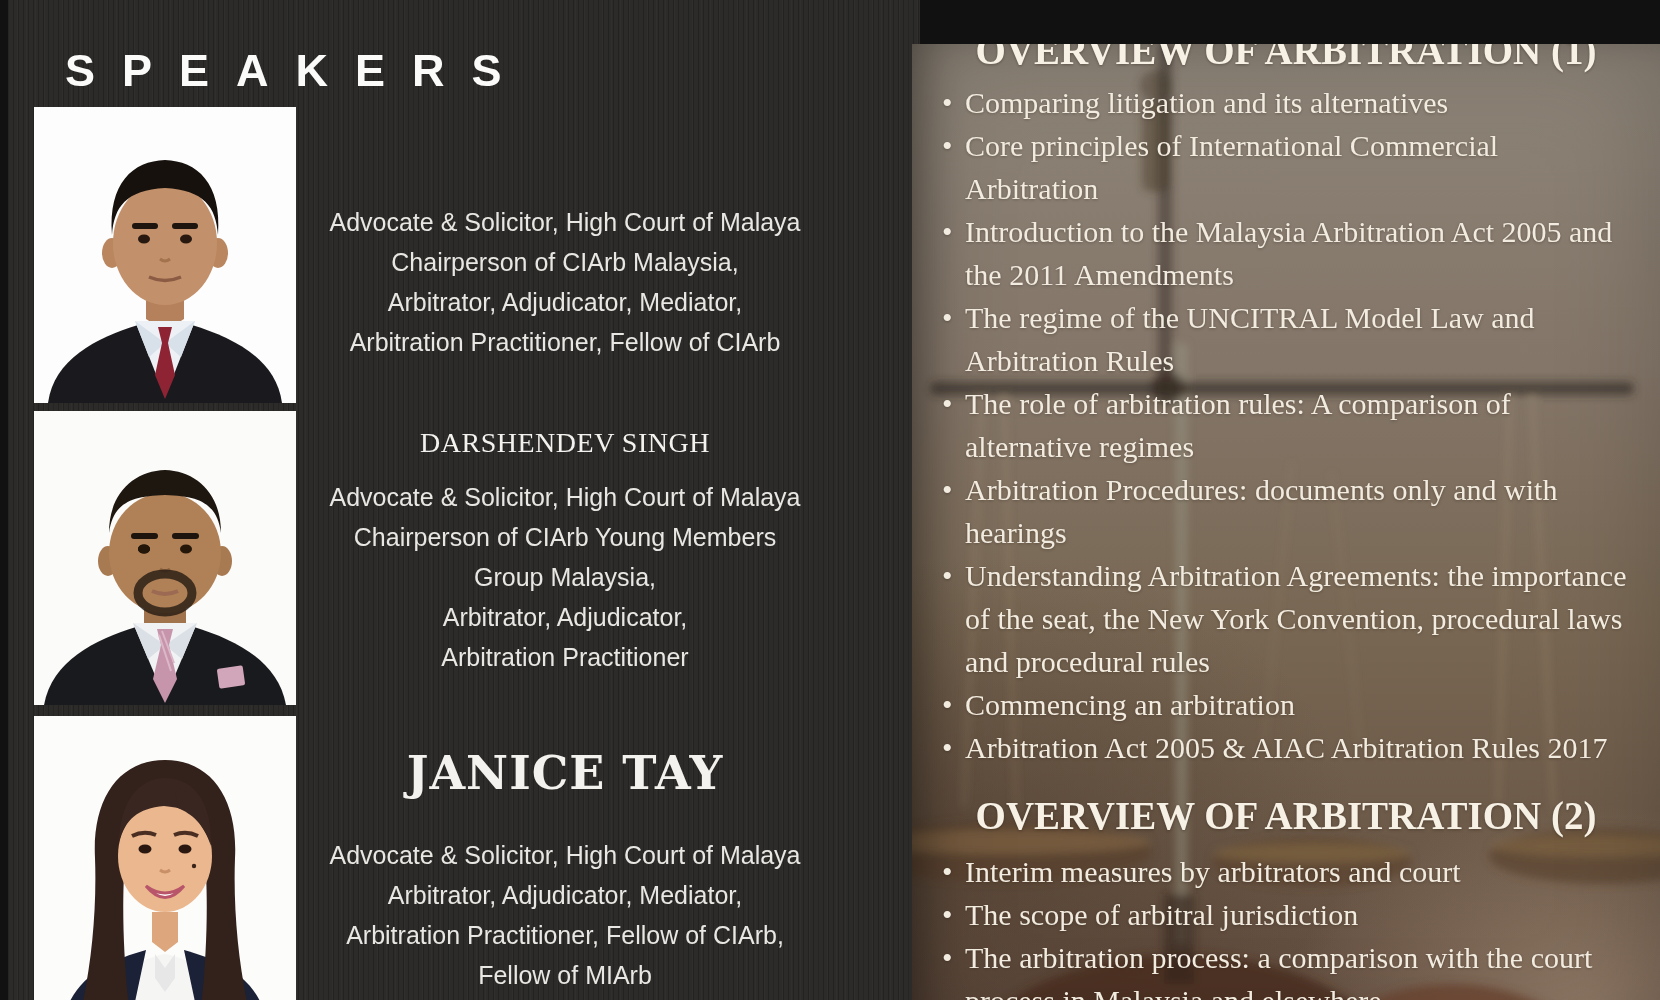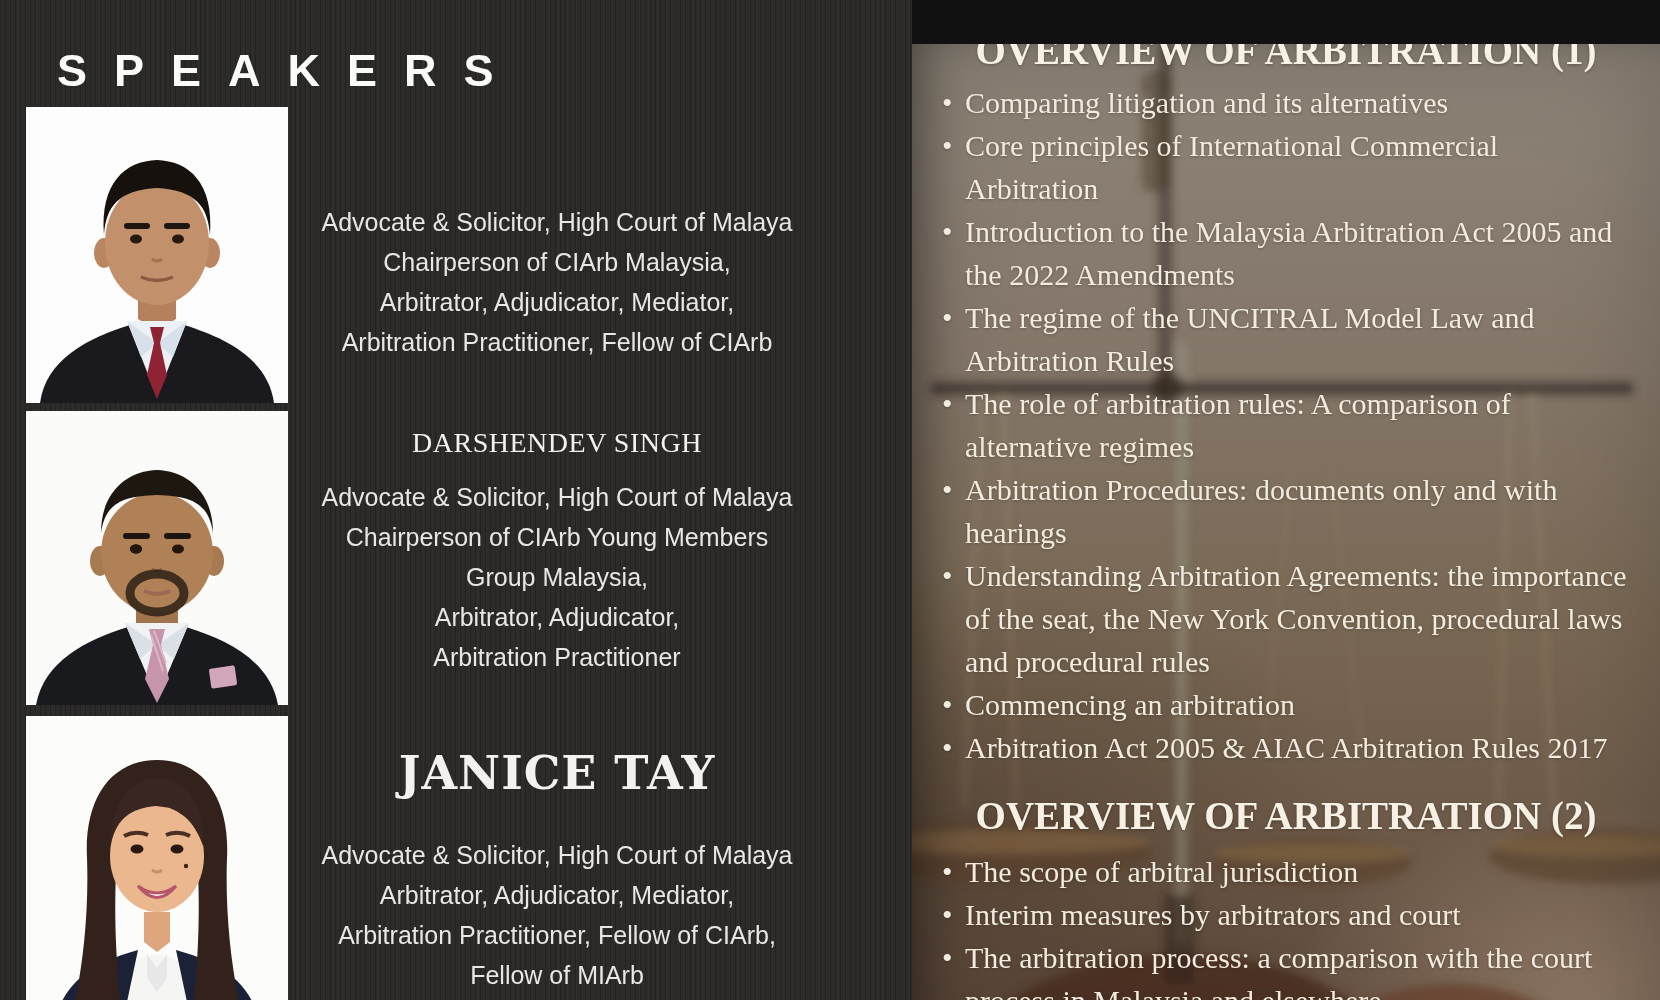--- a/index.html
+++ b/index.html
@@ -1,20 +1,20 @@
 <!DOCTYPE html>
 <html><head>
 <meta charset="utf-8">
 <style>
   html,body{margin:0;padding:0;background:#111;}
   .poster{position:relative;width:1660px;height:1000px;overflow:hidden;
           font-family:"Liberation Sans",sans-serif;}
 
   
-  .left-panel{position:absolute;left:0;top:0;width:912px;height:1000px;
+  .left-panel{position:absolute;left:8px;top:0;width:912px;height:1000px;
     background:
       repeating-linear-gradient(90deg, rgba(0,0,0,.22) 0 1px, transparent 1px 5px),
       repeating-linear-gradient(90deg, rgba(255,255,255,.02) 0 1px, transparent 1px 9px),
       #2c2b29;}
   .speakers-title{position:absolute;left:57px;top:12px;
     font:700 45px/58px "Liberation Sans",sans-serif;letter-spacing:27px;
     color:#fbfbfa;white-space:nowrap;}
   .photo{position:absolute;left:26px;width:262px;overflow:hidden;background:#fdfdfd;}
   .photo-1{top:107px;height:296px;}
   .photo-2{top:411px;height:294px;}
@@ -191,32 +191,32 @@
       </g>
     </svg>
 
     <div class="agenda">
 
       <h2 class="agenda-heading heading-1">OVERVIEW OF ARBITRATION (1)</h2>
 
       <ul class="agenda-list list-1">
         <li>Comparing litigation and its alternatives</li>
         <li>Core principles of International Commercial Arbitration</li>
-        <li>Introduction to the Malaysia Arbitration Act 2005 and the 2022 Amendments</li>
+        <li>Introduction to the Malaysia Arbitration Act 2005 and the 2011 Amendments</li>
         <li>The regime of the UNCITRAL Model Law and Arbitration Rules</li>
         <li>The role of arbitration rules: A comparison of alternative regimes</li>
         <li>Arbitration Procedures: documents only and with hearings</li>
         <li>Understanding Arbitration Agreements: the importance of the seat, the New York Convention, procedural laws and procedural rules</li>
         <li>Commencing an arbitration</li>
         <li>Arbitration Act 2005 &amp; AIAC Arbitration Rules 2017</li>
       </ul>
 
       <h2 class="agenda-heading heading-2">OVERVIEW OF ARBITRATION (2)</h2>
 
       <ul class="agenda-list list-2">
+        <li>Interim measures by arbitrators and court</li>
         <li>The scope of arbitral jurisdiction</li>
-        <li>Interim measures by arbitrators and court</li>
         <li>The arbitration process: a comparison with the court process in Malaysia and elsewhere</li>
         <li>Evidentiary practices: disclosure, experts and the</li>
       </ul>
     </div>
   </div>
 </div>
 
 </body></html>

